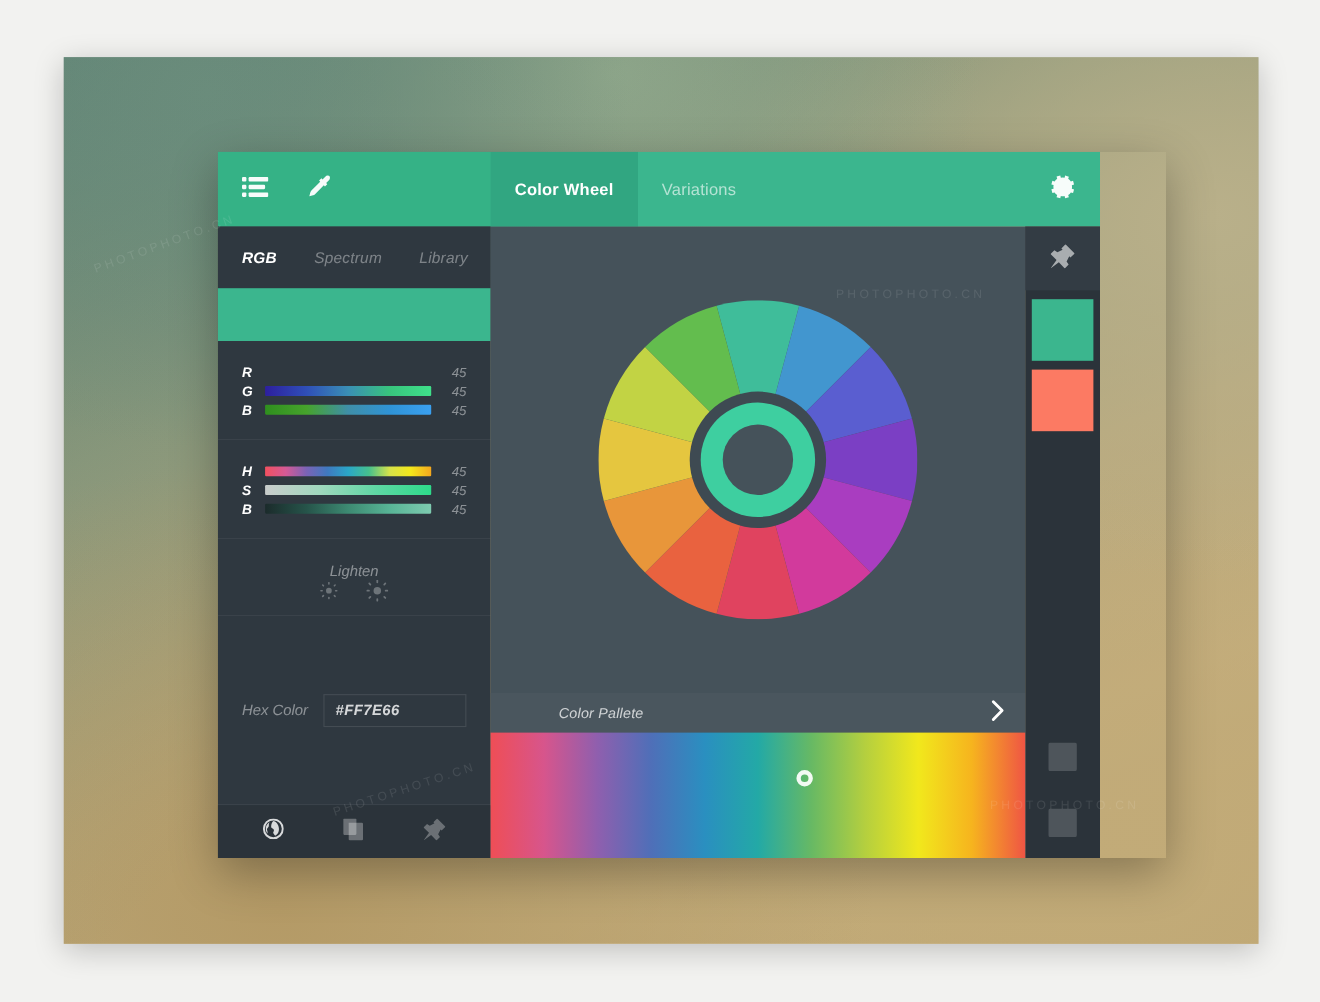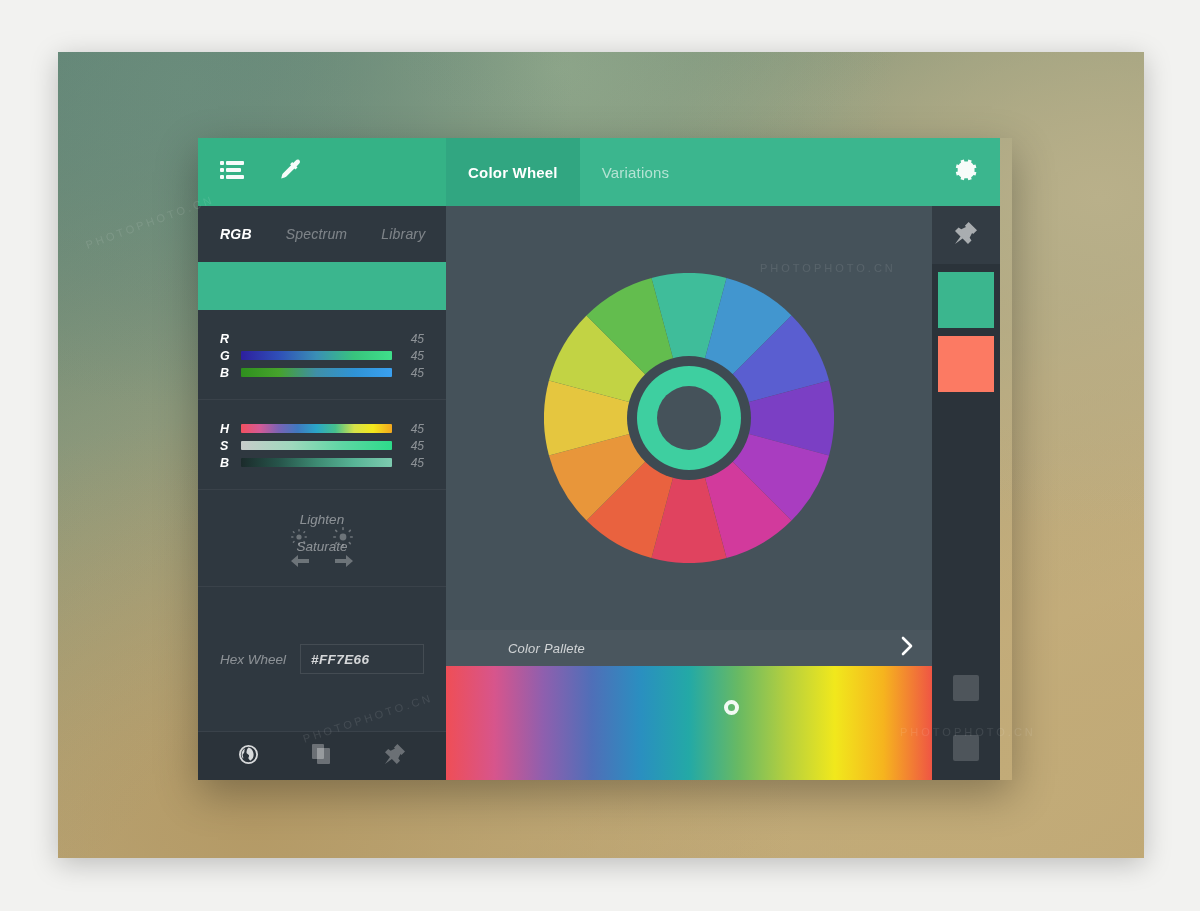--- a/index.html
+++ b/index.html
@@ -40,20 +40,21 @@
     pointer-events: none;
   }
 
   
   #app {
     position: absolute;
     left: 198px; top: 138px;
     width: 814px; height: 642px;
     box-shadow: 0 14px 40px rgba(0,0,0,0.30);
     overflow: hidden;
+    padding-left: 48px;
   }
 
   
   .topbar {
     position: absolute; left: 0; top: 0;
     width: 802px; height: 68px;
     background: #3bb68e;
     display: flex; align-items: stretch;
   }
   .topbar-left {
@@ -371,39 +372,24 @@
                   <rect x="0" y="9.2" width="3.2" height="1.6" rx=".8"></rect>
                   <rect x="16.8" y="9.2" width="3.2" height="1.6" rx=".8"></rect>
                   <rect x="2.4" y="2.4" width="1.6" height="3" rx=".8" transform="rotate(-45 3.2 3.9)"></rect>
                   <rect x="16" y="14.6" width="1.6" height="3" rx=".8" transform="rotate(-45 16.8 16.1)"></rect>
                   <rect x="16" y="2.4" width="1.6" height="3" rx=".8" transform="rotate(45 16.8 3.9)"></rect>
                   <rect x="2.4" y="14.6" width="1.6" height="3" rx=".8" transform="rotate(45 3.2 16.1)"></rect>
                 </svg>
               </span>
             </span>
           </div>
-          <div class="adjust-row">
-            <span class="adjust-label">Saturate</span>
-            <span class="adjust-icons">
-              <span class="ic-dim">
-                <svg width="18" height="14" viewBox="0 0 18 14" fill="currentColor">
-                  <path d="M0 7l7-6v4h11v4H7v4z"></path>
-                </svg>
-              </span>
-              <span class="ic-dim">
-                <svg width="18" height="14" viewBox="0 0 18 14" fill="currentColor">
-                  <path d="M18 7l-7-6v4H0v4h11v4z"></path>
-                </svg>
-              </span>
-            </span>
-          </div>
         </div>
 
         <div class="hex-group">
-          <span class="hex-label">Hex Wheel</span>
+          <span class="hex-label">Hex Color</span>
           <span class="hex-input" placeholder="#000000">#FF7E66</span>
         </div>
 
         <div class="left-footer">
           <span class="ic-dim" style="color:rgba(255,255,255,0.82)">
             <svg width="19" height="19" viewBox="0 0 19 19" fill="currentColor">
               <path d="M9.5 0a9.5 9.5 0 1 0 0 19 9.5 9.5 0 0 0 0-19zm0 17.2a7.7 7.7 0 1 1 0-15.4 7.7 7.7 0 0 1 0 15.4z"></path>
               <path d="M9.5 2.4c-1.3 1.1-2 3.3-2 5.2 0 .9.6 1.2 1.4 1.6.9.5 1.3 1 1.1 2-.2 1-.9 1.4-.5 2.4.3.8 1.1 1.2 1.6 2.2a6.9 6.9 0 0 0 3.5-6.2c0-3.8-2.7-7-5.1-7.2z"></path>
               <path d="M6.1 3.6A6.9 6.9 0 0 0 2.6 9.5c0 1.6.6 3.1 1.5 4.3.3-1 .2-2-.2-2.9-.4-1-.1-1.8.6-2.4.8-.7 1-1.5.9-2.4-.1-.9.2-1.7.7-2.5z"></path>
             </svg>

